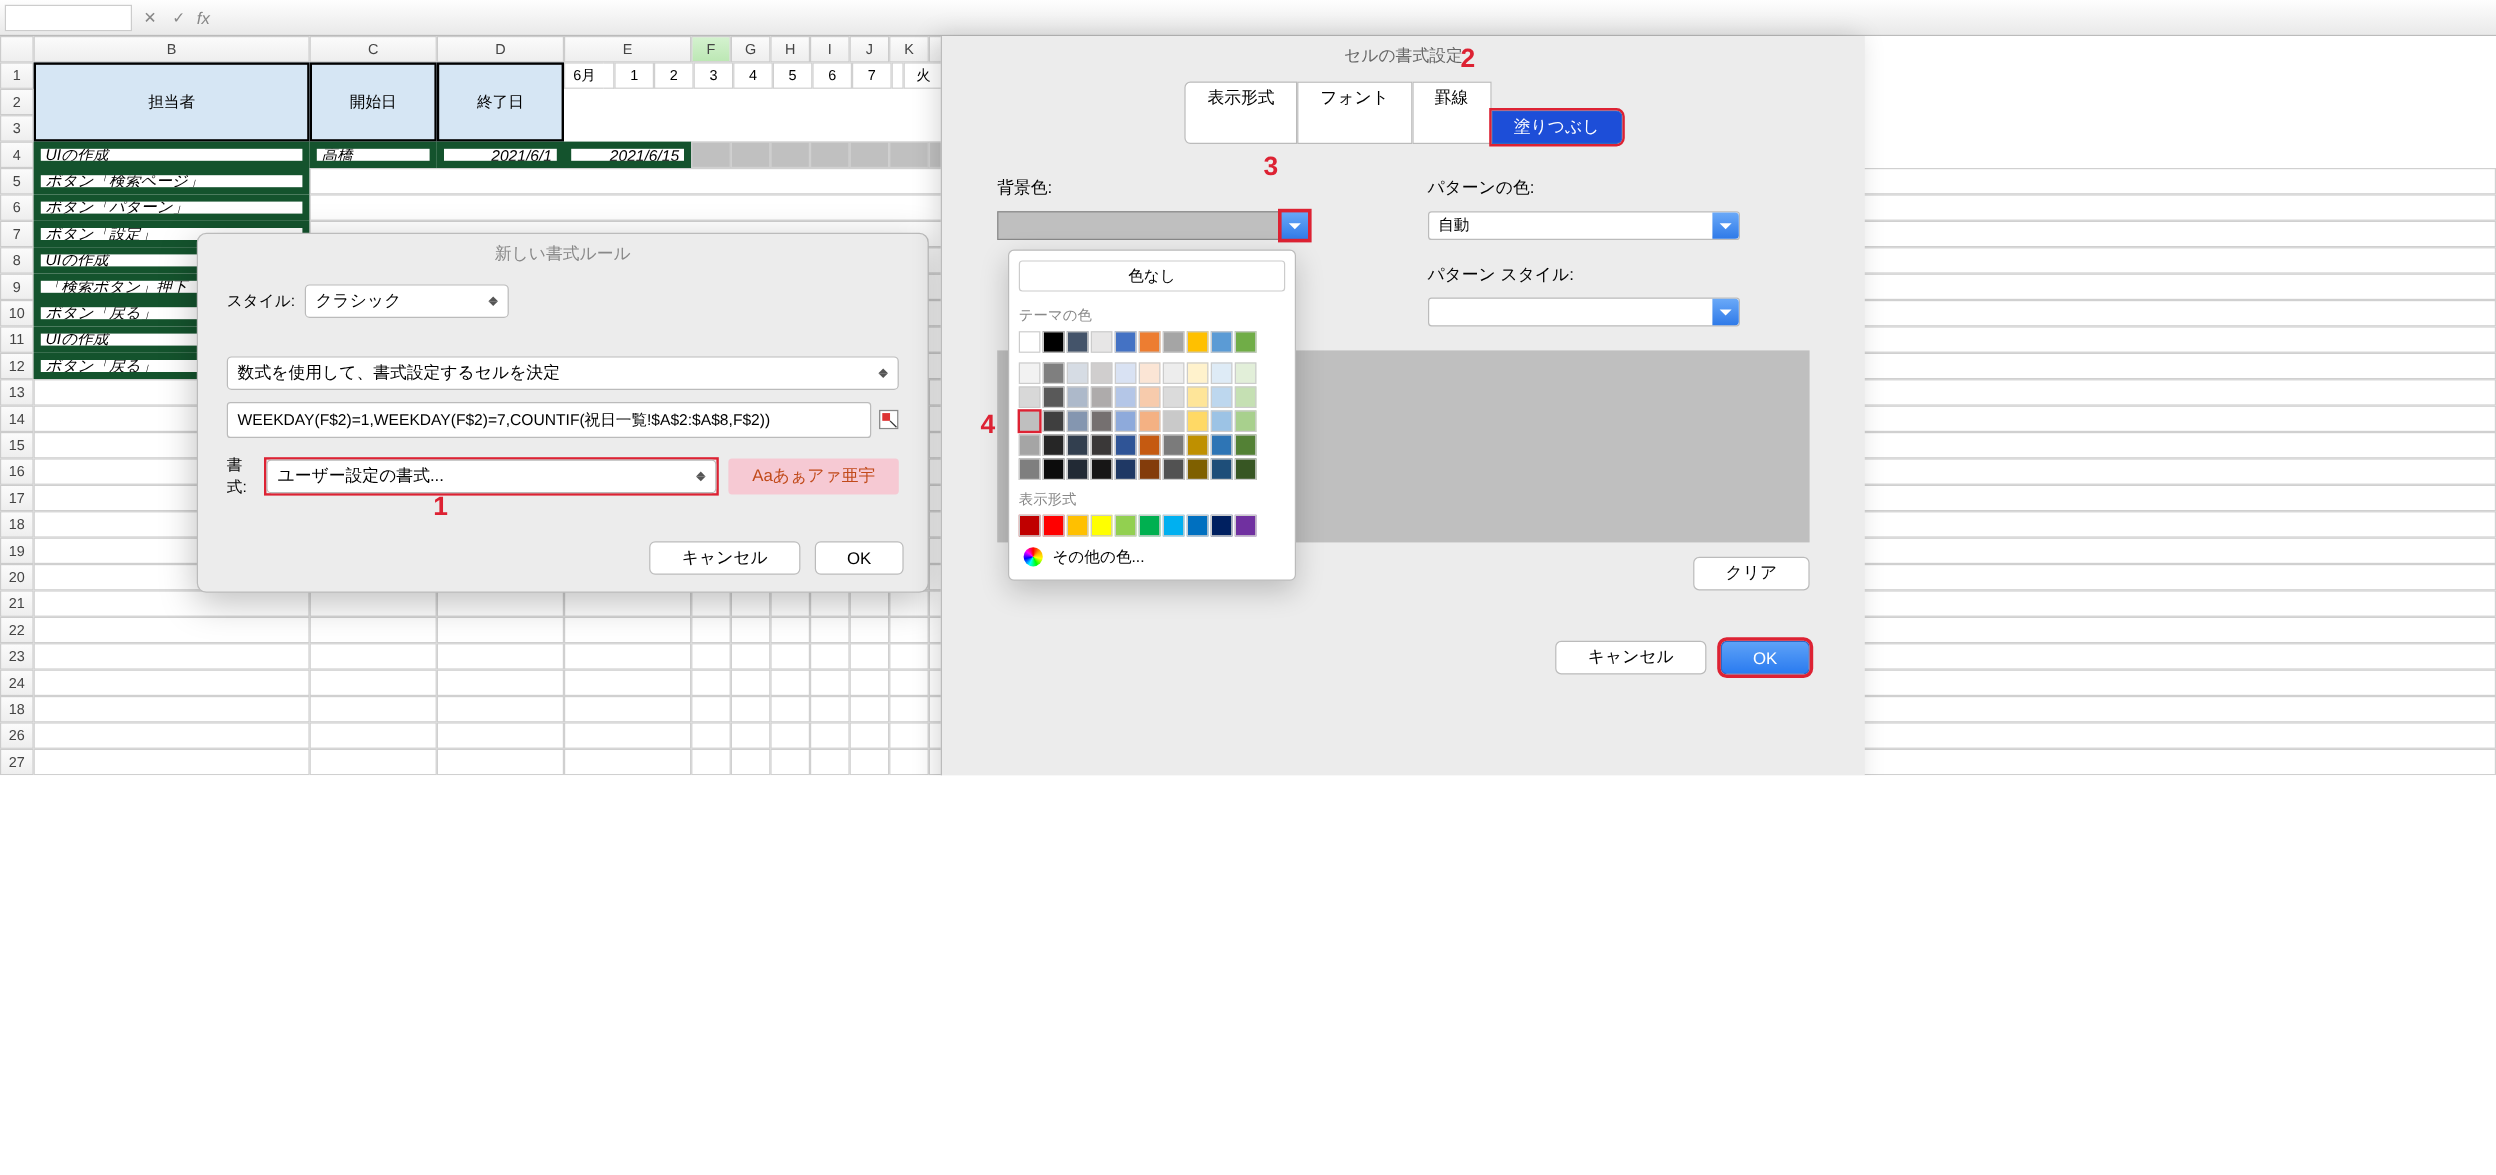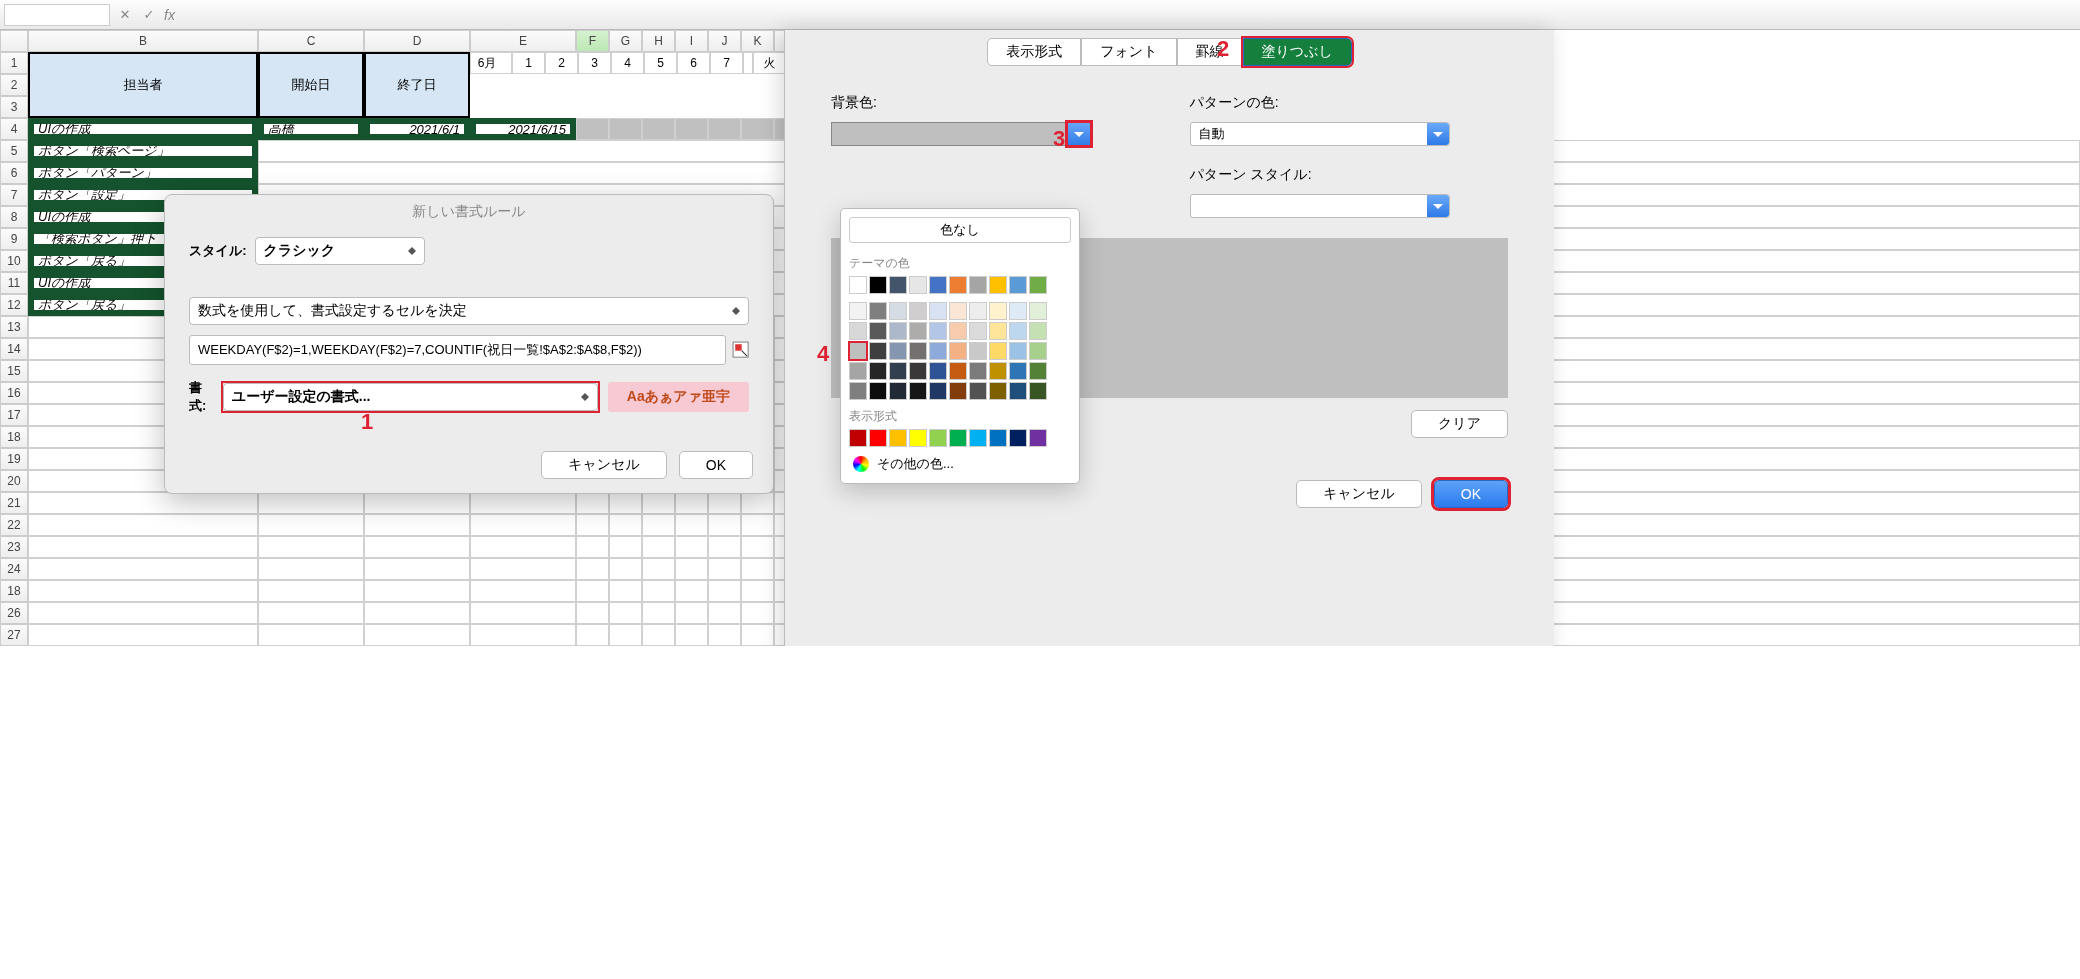--- a/index.html
+++ b/index.html
@@ -22,39 +22,39 @@
 .cell.bord { border:6px solid #14532d;font-style:italic; }
 .cell.small { font-size:12px; justify-content:center; }
 
 
 .dialog1 { position:absolute; left:164px; top:164px; width:610px; background:#ececec; border:1px solid #bbb; border-radius:8px; box-shadow:0 8px 30px rgba(0,0,0,0.25); }
 .dlg-title { text-align:center; color:#888; font-size:14px; padding:8px 0; }
 .dlg-body { padding: 8px 24px 14px 24px; }
 .select { background:#fff; border:1px solid #bbb; border-radius:4px; height:28px; padding:0 22px 0 8px; font-size:14px; display:inline-flex; align-items:center; position:relative; }
 .select::after { content:""; position:absolute; right:8px; top:5px; border:4px solid transparent; border-bottom-color:#555; }
 .select::before { content:""; position:absolute; right:8px; bottom:5px; border:4px solid transparent; border-top-color:#555; }
-.row-flex { display:flex; align-items:center; gap:8px; margin-bottom:12px;font-weight:bold; }
+.row-flex { display:flex; align-items:center; gap:8px; margin-bottom:12px; }
 .formula-input { width:100%; background:#fff; border:1px solid #bbb; border-radius:3px; height:30px; padding:0 8px; font-size:13px; display:flex; align-items:center; }
 .format-select { border:2px solid #d23; }
 .format-select .select { width:375px; }
 .preview-box { width:180px; height:30px; background:#f6c9d3; display:flex; align-items:center; justify-content:center; color:#c14a1a; font-size:14px; border-radius:3px; }
 .refedit { width:18px; height:18px; display:inline-block; }
 .dlg-buttons { display:flex; justify-content:flex-end; gap:12px; padding:10px 20px 14px; }
 .btn { background:#fff; border:1px solid #bbb; border-radius:5px; padding:4px 26px; font-size:14px; cursor:pointer; }
 .btn.primary { background:linear-gradient(#5ea2f7,#2a7bf0); color:#fff; border:1px solid #2a68c8; }
 .annot { position:absolute; color:#d23; font-weight:bold; font-size:22px; }
 
 
 .dialog2 { position:absolute; left:784px; top:0; width:770px; height:730px; background:#ececec; border-left:1px solid #bbb; box-shadow:-4px 0 20px rgba(0,0,0,0.15); }
 .dlg2-title { text-align:center; font-size:14px; color:#666; padding:8px 0 4px; }
 .tabbar { display:flex; justify-content:center; gap:0; padding:8px 0; }
 .tab { background:#fff; border:1px solid #bbb; padding:4px 18px; font-size:14px; cursor:pointer; }
 .tab:first-child { border-radius:5px 0 0 5px; }
 .tab:last-child { border-radius:0 5px 5px 0; }
-.tab.active { background:#15803d; color:#fff; border-color:#2a68c8; }
+.tab.active { background:#1d4ed8; color:#fff; border-color:#2a68c8;margin-top:24px; }
 .tab.hl { outline:2px solid #d23; outline-offset:0; }
 .panel { display:flex; gap:40px; padding: 20px 46px; }
 .left-col, .right-col { flex:1; }
 .lbl { font-size:14px; margin-bottom:10px; display:block; }
 .colorbtn { display:flex; width:260px; }
 .colorprev { flex:1; height:24px; background:#bfbfbf; border:1px solid #888; }
 .colorarrow { width:24px; height:24px; background:linear-gradient(#6aa9f8,#2f7ae8); display:flex; align-items:center; justify-content:center; }
 .colorarrow::after { content:""; border:5px solid transparent; border-top-color:#fff; margin-top:5px; }
 .hl3 { outline:3px solid #d23; outline-offset:-1px; }
 .dropdown-panel { position:absolute; left:840px; top:178px; width:240px; background:#fff; border:1px solid #bbb; border-radius:5px; box-shadow:0 8px 24px rgba(0,0,0,0.2); padding:8px; z-index:5; }
@@ -471,20 +471,21 @@
       </div>
       <div class="annot" style="left:196px;top:214px">1</div>
     </div>
     <div class="dlg-buttons">
       <button class="btn">キャンセル</button>
       <button class="btn">OK</button>
     </div>
   </div>
 
   <div class="dialog2">
+    <div class="dlg2-title">セルの書式設定</div>
     <div class="annot" style="left:432px;top:6px">2</div>
     <div class="tabbar">
       <div class="tab">表示形式</div>
       <div class="tab">フォント</div>
       <div class="tab">罫線</div>
       <div class="tab active hl">塗りつぶし</div>
     </div>
     <div class="panel">
       <div class="left-col">
         <span class="lbl">背景色:</span>

